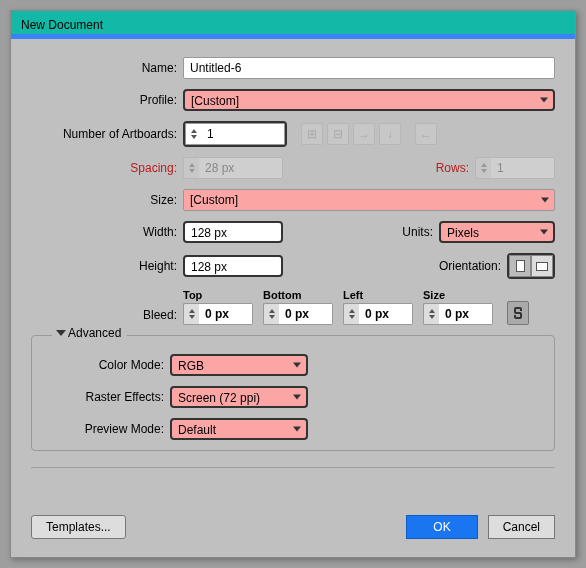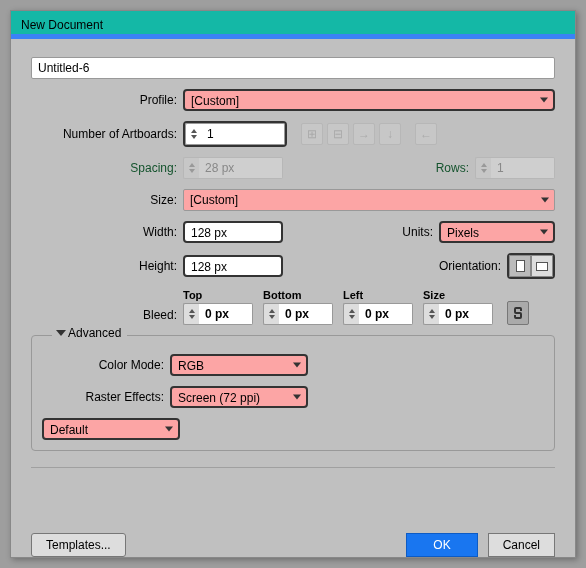--- a/index.html
+++ b/index.html
@@ -18,21 +18,21 @@
     background: #14b8a6;
   }
   .body {
     background: #c0c0c0;
     padding: 18px 20px 14px 20px;
     height: calc(100% - 28px);
     position: relative;
   }
   .row { display: flex; align-items: center; margin-bottom: 10px; }
   .lbl { width: 152px; text-align: right; padding-right: 6px; color: #000; }
-  .lbl.dim { color: #14532d; }
+  .lbl.dim { color: #b91c1c; }
   .input {
     height: 22px; line-height: 20px;
     background: #fff; border: 1px solid #999;
     border-radius: 2px;
     padding: 0 6px;
     color: #000;
   }
   .input.dim { color: #888; background: #cfcfcf; border-color:#b7b7b7;}
   .input.emph { border: 2px solid #333; border-radius: 4px; }
   .select {
@@ -85,35 +85,36 @@
     border:1px solid #999;border-radius:4px;
     padding:18px 10px 10px 10px;
     position:relative;margin-top:4px;
   }
   .group-lbl{position:absolute;top:-10px;left:20px;background:#c0c0c0;padding:0 6px;display:flex;align-items:center;gap:4px;}
   .tri{width:0;height:0;border-top:5px solid transparent;border-bottom:5px solid transparent;border-left:6px solid #333;transform:rotate(90deg);display:inline-block;}
   .link{
     width:22px;height:24px;border:1px solid #777;background:#aaa;border-radius:2px;
     display:inline-flex;align-items:center;justify-content:center;margin-left:4px;
   }
-  .footer{position:absolute;bottom:0;left:20px;right:20px;display:flex;align-items:center;}
+  .footer{position:absolute;bottom:18px;left:20px;right:20px;display:flex;align-items:center;}
   .btn{height:24px;padding:0 14px;border:1px solid #777;border-radius:0;background:#ddd;display:inline-flex;align-items:center;justify-content:center;}
   .btn.primary{background:#1976f0;color:#fff;border-color:#0d5bc4;padding:0 26px;}
   .flex1{flex:1;}
   .sublabel{font-size:11px;color:#000;margin-bottom:2px;}
   .hr{border:none;border-top:1px solid #a0a0a0;margin: 6px 0 12px 0;}
 </style>
 </head>
 <body>
 
 <div class="dialog">
   <div class="titlebar">New Document</div>
   <div class="body">
 
     <div class="row">
+      <div class="lbl">Name:</div>
       <div class="input" style="flex:1;">Untitled-6</div>
     </div>
 
     <div class="row">
       <div class="lbl">Profile:</div>
       <div class="select emph" style="flex:1;">
         <span>[Custom]</span>
         <span class="caret"></span>
       </div>
     </div>
@@ -257,20 +258,21 @@
         </div>
       </div>
       <div class="row">
         <div class="lbl" style="width:128px;">Raster Effects:</div>
         <div class="select emph" style="width:138px;">
           <span>Screen (72 ppi)</span>
           <span class="caret"></span>
         </div>
       </div>
       <div class="row" style="margin-bottom:0;">
+        <div class="lbl" style="width:128px;">Preview Mode:</div>
         <div class="select emph" style="width:138px;">
           <span>Default</span>
           <span class="caret"></span>
         </div>
       </div>
     </div>
 
     <hr class="hr" style="margin-top:16px;">
 
     <div class="footer">

